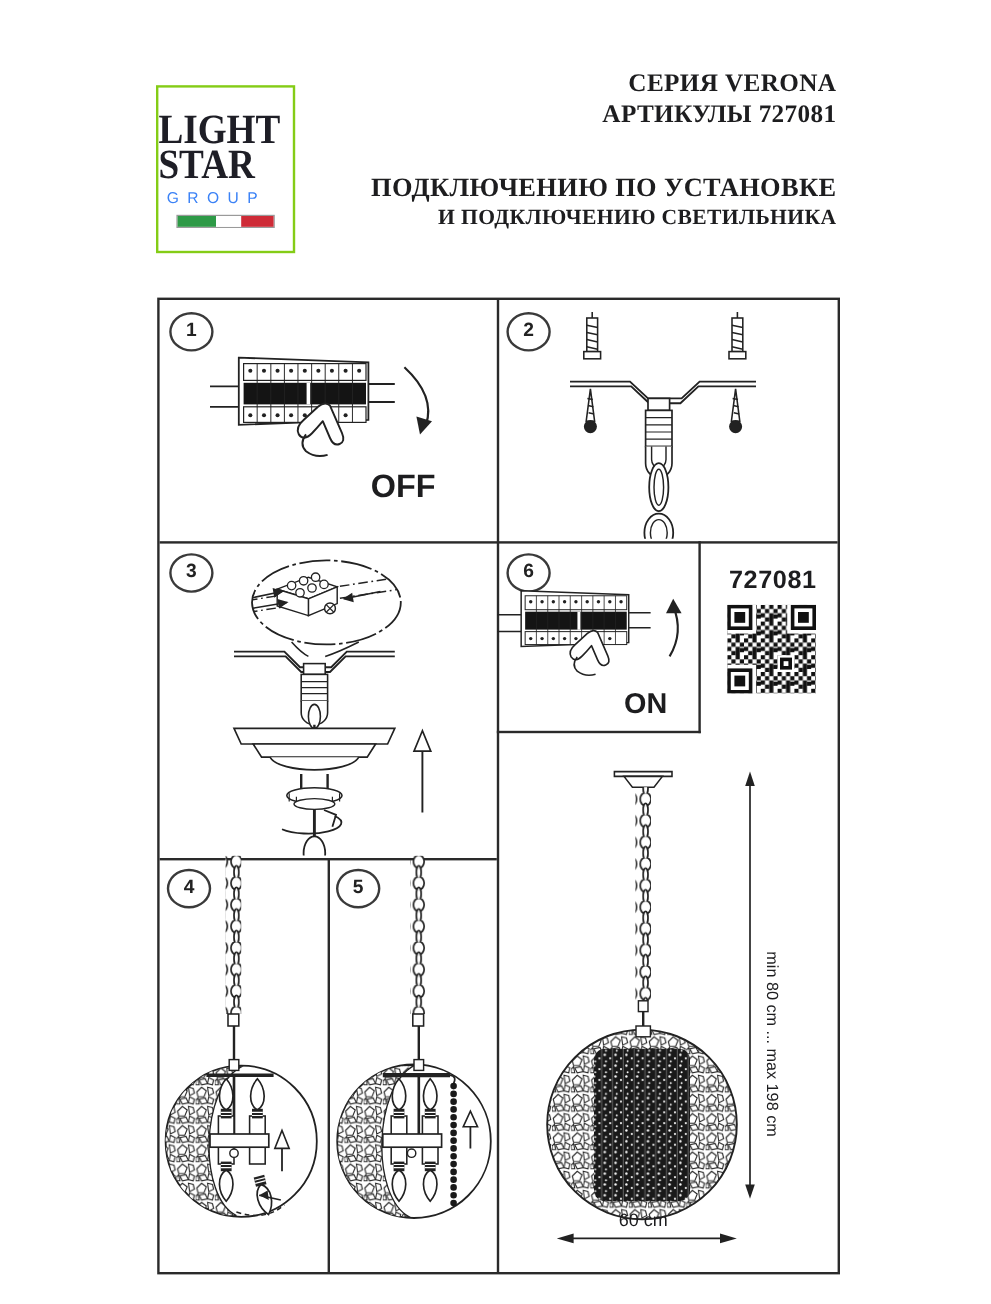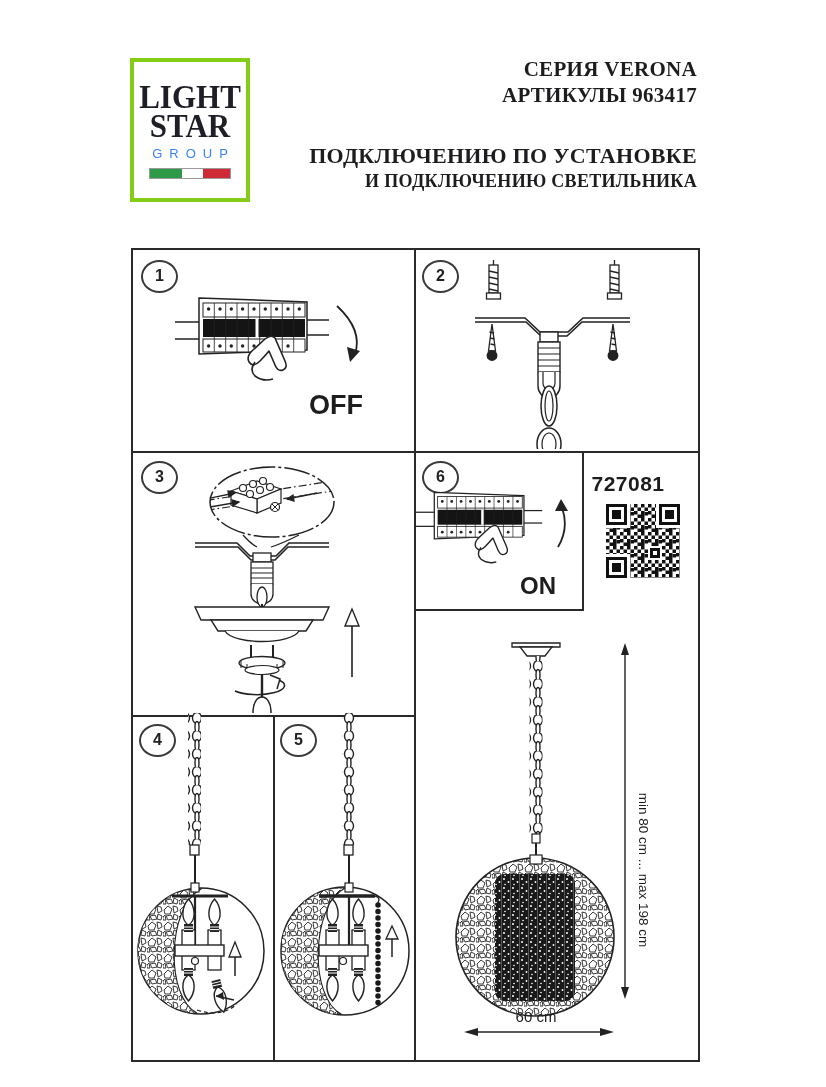--- a/index.html
+++ b/index.html
@@ -1,40 +1,40 @@
 <!DOCTYPE html>
 <html><head>
 <meta charset="utf-8">
 <style>
   html,body{margin:0;padding:0;background:#fff;}
   #page{position:relative;width:826px;height:1087px;background:#fff;overflow:hidden;
         font-family:"Liberation Sans",sans-serif;color:#1d1d1f;}
   .abs{position:absolute;}
   
-  #logo-box{left:130px;top:58px;width:112px;height:136px;border:4px solid #84cc16;text-align:center;}
+  #logo-box{left:130px;top:71px;width:112px;height:136px;border:2px solid #84cc16;}
   #logo-light,#logo-star{font-family:"Liberation Serif",serif;font-weight:bold;font-size:31px;
         line-height:29px;letter-spacing:0px;color:#1e1e26;transform:scaleY(1.12);}
   #logo-light{margin-top:20px;}
   #logo-group{font-size:13px;letter-spacing:7px;color:#3b82f6;margin-top:6px;text-indent:7px;}
   #logo-flag{width:80px;height:9px;margin:7px auto 0;border:1px solid #9a9a9a;display:flex;}
   #logo-flag .fg{width:40%;background:#2E9A47;}
   #logo-flag .fw{width:26%;background:#ffffff;}
   #logo-flag .fr{width:34%;background:#CE2B37;}
   
   #hdr{right:129px;top:56px;text-align:right;font-weight:bold;color:#1d1d1f;font-family:Liberation Serif, serif;}
   #hdr .l1{font-size:21px;line-height:26px;letter-spacing:.3px;}
   #hdr .l2{font-size:22px;line-height:24px;letter-spacing:.3px;margin-top:36px;}
   
   #grid{left:131px;top:248px;width:565px;height:810px;border:2px solid #2a2a2a;}
   .gline{position:absolute;background:#2a2a2a;}
   
   .step{position:absolute;width:33px;height:29px;border:2px solid #3a3a3a;border-radius:50%;
         font-size:16px;font-weight:bold;text-align:center;line-height:28px;color:#222;background:#fff;}
   .panel-svg{position:absolute;overflow:hidden;}
-  #article-num{left:588px;top:472px;width:80px;text-align:center;font-size:21px;font-weight:bold;letter-spacing:.5px;}
+  #article-num{left:604px;top:472px;width:80px;text-align:center;font-size:21px;font-weight:bold;letter-spacing:.5px;}
   svg{display:block;}
   svg text{font-family:"Liberation Sans",sans-serif;}
 </style>
 </head>
 <body>
 
 <div id="page">
 
   <svg width="0" height="0" style="position:absolute">
     <defs>
@@ -147,21 +147,21 @@
     <div id="logo-group">GROUP</div>
     <div id="logo-flag">
       <div class="fg"></div>
       <div class="fw"></div>
       <div class="fr"></div>
     </div>
   </div>
 
   <div class="abs" id="hdr">
     <div class="l1">СЕРИЯ VERONA</div>
-    <div class="l1">АРТИКУЛЫ 963417</div>
+    <div class="l1">АРТИКУЛЫ 727081</div>
     <div class="l2">ПОДКЛЮЧЕНИЮ ПО УСТАНОВКЕ</div>
     <div class="l1" style="font-size:18px">И ПОДКЛЮЧЕНИЮ СВЕТИЛЬНИКА</div>
   </div>
 
   <div class="abs" id="grid">
     <div class="gline" style="left:0;top:201px;width:565px;height:2px"></div>
     <div class="gline" style="left:0;top:465px;width:281px;height:2px"></div>
     <div class="gline" style="left:281px;top:0;width:2px;height:810px"></div>
     <div class="gline" style="left:140px;top:465px;width:2px;height:345px"></div>
     <div class="abs" style="left:281px;top:201px;width:168px;height:158px;border-right:2px solid #2a2a2a;border-bottom:2px solid #2a2a2a"></div>

